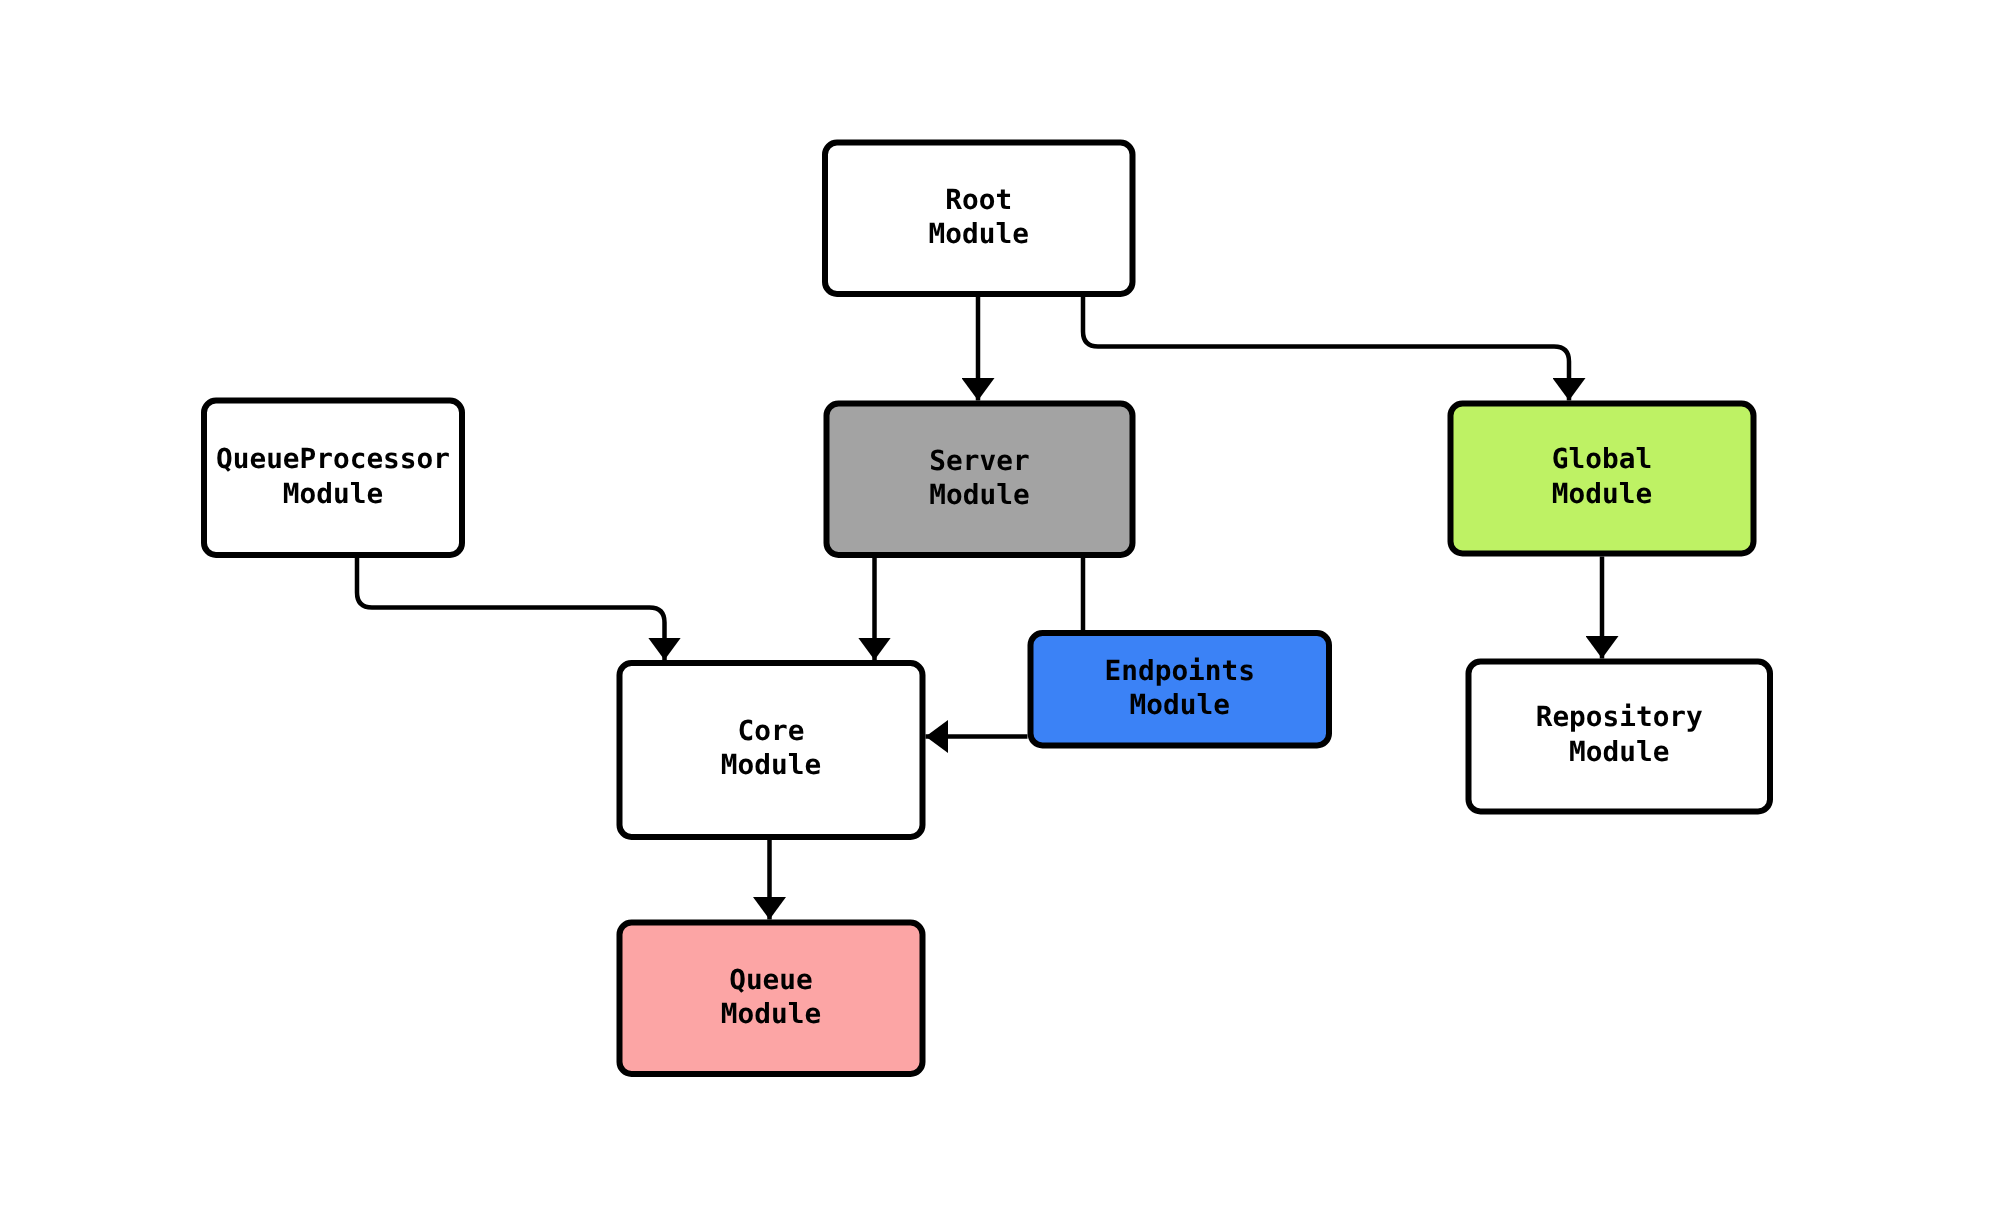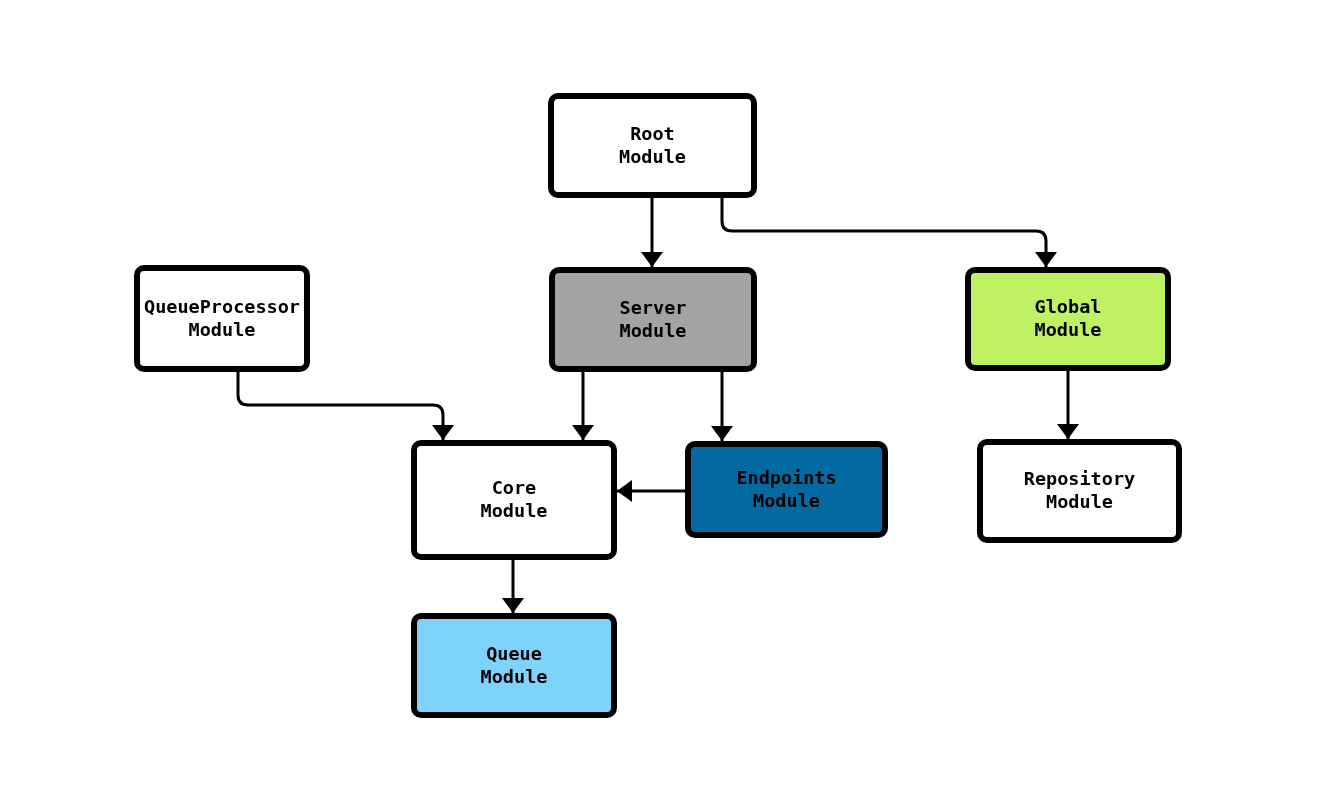--- a/index.html
+++ b/index.html
@@ -23,21 +23,21 @@
     position: absolute;
     left: 0;
     top: 0;
     width: 1337px;
     height: 809px;
   }
   .node {
     position: absolute;
     box-sizing: border-box;
     background: #ffffff;
-    border: 6px solid #c4b5fd;
+    border: 4px solid #c4b5fd;
     border-radius: 10px;
     display: flex;
     align-items: center;
     justify-content: center;
   }
   .node-label {
     font-family: "DejaVu Sans Mono", "Liberation Mono", monospace;
     font-weight: bold;
     font-size: 18.5px;
     line-height: 1.22;
@@ -85,28 +85,28 @@
   <div class="node" style="left: 965px; top: 267px; width: 206px; height: 104px; background: #bef264; border-color: rgb(0, 0, 0);">
     <div class="node-label">Global
 Module</div>
   </div>
 
   <div class="node" style="left: 411px; top: 440px; width: 206px; height: 120px; background: rgb(255, 255, 255); border-color: rgb(0, 0, 0);">
     <div class="node-label">Core
 Module</div>
   </div>
 
-  <div class="node" style="left: 685px; top: 441px; width: 203px; height: 97px; background: #0369a1; border-color: rgb(0, 0, 0);">
+  <div class="node" style="left: 685px; top: 420px; width: 203px; height: 79px; background: #3b82f6; border-color: rgb(0, 0, 0);">
     <div class="node-label">Endpoints
 Module</div>
   </div>
 
   <div class="node" style="left: 966px; top: 439px; width: 205px; height: 104px; background: rgb(255, 255, 255); border-color: rgb(0, 0, 0); margin-left: 11px;">
     <div class="node-label">Repository
 Module</div>
   </div>
 
-  <div class="node" style="left: 411px; top: 613px; width: 206px; height: 105px; background: #7dd3fc; border-color: rgb(0, 0, 0);">
+  <div class="node" style="left: 411px; top: 613px; width: 206px; height: 105px; background: #fca5a5; border-color: rgb(0, 0, 0);">
     <div class="node-label">Queue
 Module</div>
   </div>
 
 </div>
 
 </body></html>

